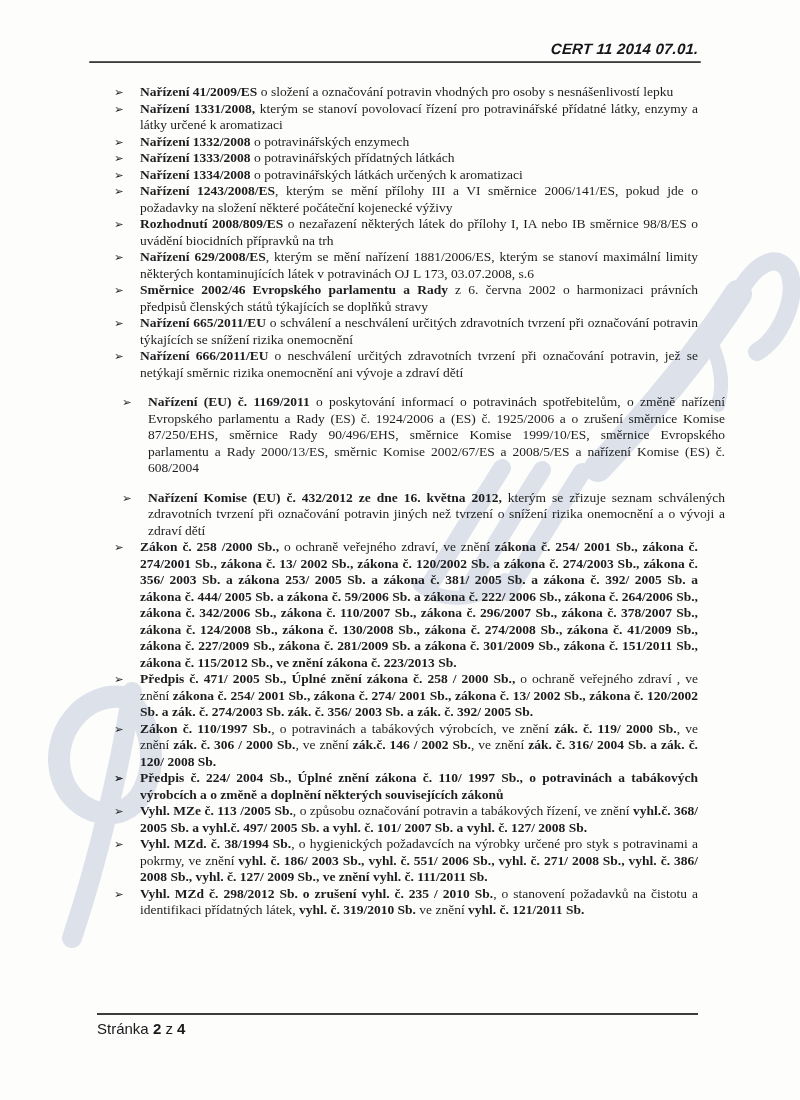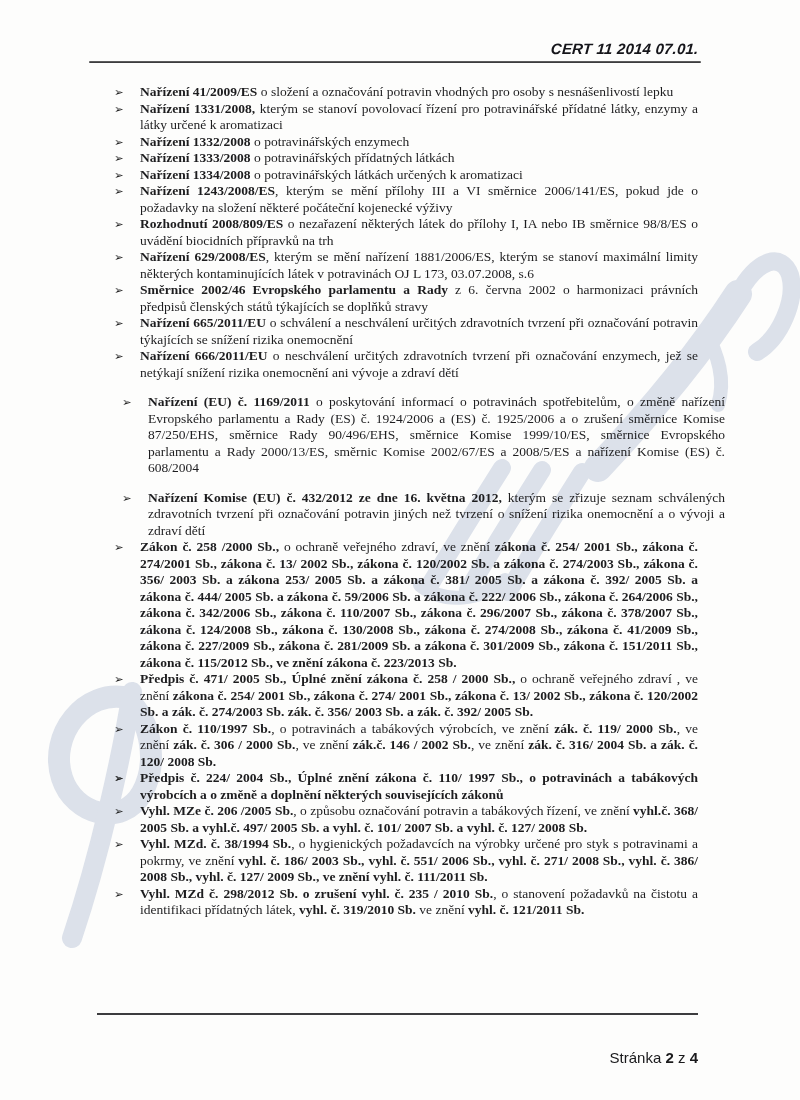--- a/index.html
+++ b/index.html
@@ -52,23 +52,23 @@
     font-size:11.5px;line-height:16.5px;
     color:#222;
   }
   .reg-list .b{font-weight:bold;font-family:Liberation Serif, serif;}
   .footer-rule{
     position:absolute;top:1013px;left:97px;width:601px;height:1.6px;
     background:#3c3c3e;
   }
   .footer-text{
     position:absolute;top:1020px;left:97px;width:601px;
-    text-align:right;
+    text-align:left;
     font-family:"Liberation Sans","DejaVu Sans",sans-serif;
-    font-size:15px;color:#1a1a1c;margin-top:29px;
+    font-size:15px;color:#1a1a1c;
   }
   .footer-text .b{font-weight:bold;}
 </style>
 </head>
 <body>
 
 <div class="page" style="--ink: #1d1d1f; --paper: #fdfdfc;">
 
   <svg class="watermark" viewBox="0 0 800 1100" xmlns="http://www.w3.org/2000/svg" aria-hidden="true">
     <g fill="none" stroke="#dce1ea" stroke-linecap="round">
@@ -96,29 +96,29 @@
         <li><span class="bullet">➢</span><span class="b">Nařízení 41/2009/ES</span><span> o složení a označování potravin vhodných pro osoby s nesnášenlivostí lepku</span></li>
         <li><span class="bullet">➢</span><span class="b">Nařízení 1331/2008,</span><span> kterým se stanoví povolovací řízení pro potravinářské přídatné látky, enzymy a látky určené k aromatizaci</span></li>
         <li><span class="bullet">➢</span><span class="b">Nařízení 1332/2008</span><span> o potravinářských enzymech</span></li>
         <li><span class="bullet">➢</span><span class="b">Nařízení 1333/2008</span><span> o potravinářských přídatných látkách</span></li>
         <li><span class="bullet">➢</span><span class="b">Nařízení 1334/2008</span><span> o potravinářských látkách určených k aromatizaci</span></li>
         <li><span class="bullet">➢</span><span class="b">Nařízení 1243/2008/ES</span><span>, kterým se mění přílohy III a VI směrnice 2006/141/ES, pokud jde o požadavky na složení některé počáteční kojenecké výživy</span></li>
         <li><span class="bullet">➢</span><span class="b">Rozhodnutí 2008/809/ES</span><span> o nezařazení některých látek do přílohy I, IA nebo IB směrnice 98/8/ES o uvádění biocidních přípravků na trh</span></li>
         <li><span class="bullet">➢</span><span class="b">Nařízení 629/2008/ES</span><span>, kterým se mění nařízení 1881/2006/ES, kterým se stanoví maximální limity některých kontaminujících látek v potravinách  OJ L 173, 03.07.2008, s.6</span></li>
         <li><span class="bullet">➢</span><span class="b">Směrnice 2002/46 Evropského parlamentu a Rady</span><span> z 6. června 2002 o harmonizaci právních předpisů členských států týkajících se doplňků stravy</span></li>
         <li><span class="bullet">➢</span><span class="b">Nařízení 665/2011/EU</span><span> o schválení a neschválení určitých zdravotních tvrzení při označování potravin týkajících se snížení rizika onemocnění</span></li>
-        <li><span class="bullet">➢</span><span class="b">Nařízení 666/2011/EU</span><span> o neschválení určitých zdravotních tvrzení při označování enzymech, jež se netýkají snížení rizika onemocnění ani vývoje a zdraví dětí</span></li>
+        <li><span class="bullet">➢</span><span class="b">Nařízení 666/2011/EU</span><span> o neschválení určitých zdravotních tvrzení při označování potravin, jež se netýkají směrnic rizika onemocnění ani vývoje a zdraví dětí</span></li>
         <li class="gap ind"><span class="bullet">➢</span><span class="b">Nařízení (EU) č. 1169/2011</span><span>  o poskytování informací o potravinách spotřebitelům, o změně nařízení Evropského parlamentu a Rady (ES) č. 1924/2006 a (ES) č. 1925/2006 a o zrušení směrnice Komise 87/250/EHS, směrnice Rady 90/496/EHS, směrnice Komise 1999/10/ES, směrnice Evropského parlamentu a Rady 2000/13/ES, směrnic Komise 2002/67/ES a 2008/5/ES a nařízení Komise (ES) č. 608/2004</span></li>
         <li class="gap ind"><span class="bullet">➢</span><span class="b">Nařízení Komise (EU) č. 432/2012  ze dne 16. května 2012,</span><span> kterým se zřizuje seznam schválených zdravotních tvrzení při označování potravin jiných než tvrzení o snížení rizika onemocnění a o vývoji a zdraví dětí</span></li>
         <li><span class="bullet">➢</span><span class="b">Zákon č. 258 /2000 Sb.,</span><span> o ochraně veřejného zdraví, ve znění </span><span class="b">zákona č. 254/ 2001 Sb., zákona č. 274/2001 Sb., zákona č. 13/ 2002 Sb., zákona č. 120/2002 Sb. a zákona č. 274/2003 Sb., zákona č. 356/ 2003 Sb. a zákona 253/ 2005 Sb. a zákona č. 381/ 2005 Sb. a zákona č. 392/ 2005 Sb. a zákona č. 444/ 2005 Sb. a zákona č. 59/2006 Sb. a zákona č. 222/ 2006 Sb., zákona č. 264/2006 Sb., zákona č. 342/2006 Sb., zákona č. 110/2007 Sb., zákona č. 296/2007 Sb., zákona č. 378/2007 Sb., zákona č. 124/2008 Sb., zákona č. 130/2008 Sb., zákona č. 274/2008 Sb., zákona č. 41/2009 Sb., zákona č. 227/2009 Sb., zákona č. 281/2009 Sb. a zákona č. 301/2009 Sb., zákona č. 151/2011 Sb., zákona č. 115/2012 Sb., ve znění zákona č. 223/2013 Sb.</span></li>
         <li><span class="bullet">➢</span><span class="b">Předpis č. 471/ 2005 Sb., Úplné znění zákona č. 258 / 2000 Sb.,</span><span> o ochraně veřejného zdraví , ve znění </span><span class="b">zákona č. 254/ 2001 Sb., zákona č. 274/ 2001 Sb., zákona č. 13/ 2002 Sb., zákona č. 120/2002 Sb. a zák. č. 274/2003 Sb.  zák. č. 356/ 2003 Sb. a zák. č. 392/ 2005 Sb.</span></li>
         <li><span class="bullet">➢</span><span class="b">Zákon č. 110/1997 Sb.</span><span>, o potravinách a tabákových výrobcích, ve znění </span><span class="b">zák. č. 119/ 2000 Sb.</span><span>, ve znění </span><span class="b">zák. č. 306 / 2000 Sb.</span><span>, ve znění </span><span class="b">zák.č. 146 / 2002 Sb.</span><span>, ve znění </span><span class="b">zák. č. 316/ 2004 Sb. a zák. č. 120/ 2008 Sb.</span></li>
         <li><span class="bullet">➢</span></li>
         <li><span class="bullet">➢</span><span class="b">Předpis č. 224/ 2004 Sb., Úplné znění zákona č. 110/ 1997 Sb., o potravinách a tabákových výrobcích a o změně a doplnění některých souvisejících zákonů</span></li>
-        <li><span class="bullet">➢</span><span class="b">Vyhl. MZe č. 206 /2005 Sb.</span><span>, o způsobu označování potravin a tabákových řízení, ve znění </span><span class="b">vyhl.č. 368/ 2005 Sb. a vyhl.č. 497/ 2005 Sb. a vyhl. č. 101/ 2007 Sb. a vyhl. č. 127/ 2008 Sb.</span></li>
+        <li><span class="bullet">➢</span><span class="b">Vyhl. MZe č. 113 /2005 Sb.</span><span>, o způsobu označování potravin a tabákových řízení, ve znění </span><span class="b">vyhl.č. 368/ 2005 Sb. a vyhl.č. 497/ 2005 Sb. a vyhl. č. 101/ 2007 Sb. a vyhl. č. 127/ 2008 Sb.</span></li>
         <li><span class="bullet">➢</span><span class="b">Vyhl. MZd. č. 38/1994 Sb.</span><span>, o hygienických požadavcích na výrobky určené pro styk s potravinami a pokrmy, ve znění </span><span class="b">vyhl. č. 186/ 2003 Sb., vyhl. č. 551/ 2006 Sb., vyhl. č. 271/ 2008 Sb., vyhl. č. 386/ 2008 Sb., vyhl. č. 127/ 2009 Sb., ve znění vyhl. č. 111/2011 Sb.</span></li>
         <li><span class="bullet">➢</span><span class="b">Vyhl. MZd č. 298/2012 Sb. o zrušení vyhl. č. 235 / 2010 Sb.</span><span>, o stanovení požadavků na čistotu a identifikaci přídatných látek, </span><span class="b">vyhl. č.  319/2010 Sb.</span><span> ve znění </span><span class="b">vyhl. č. 121/2011 Sb.</span></li>
       </ul>
 
     <div class="footer-rule"></div>
     <div class="footer-text"><span>Stránka</span> <span class="b">2</span> <span>z</span> <span class="b">4</span></div>
 
   </div>
 </div>
 

